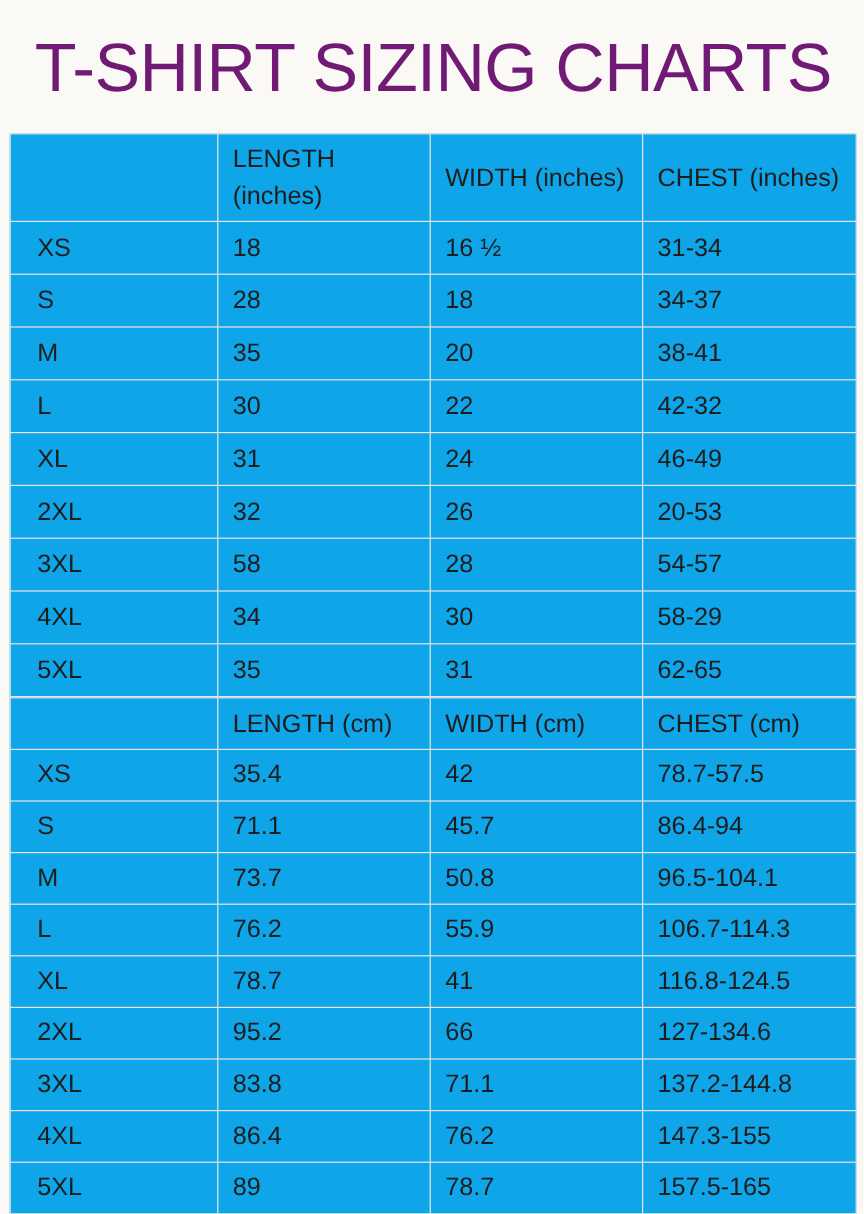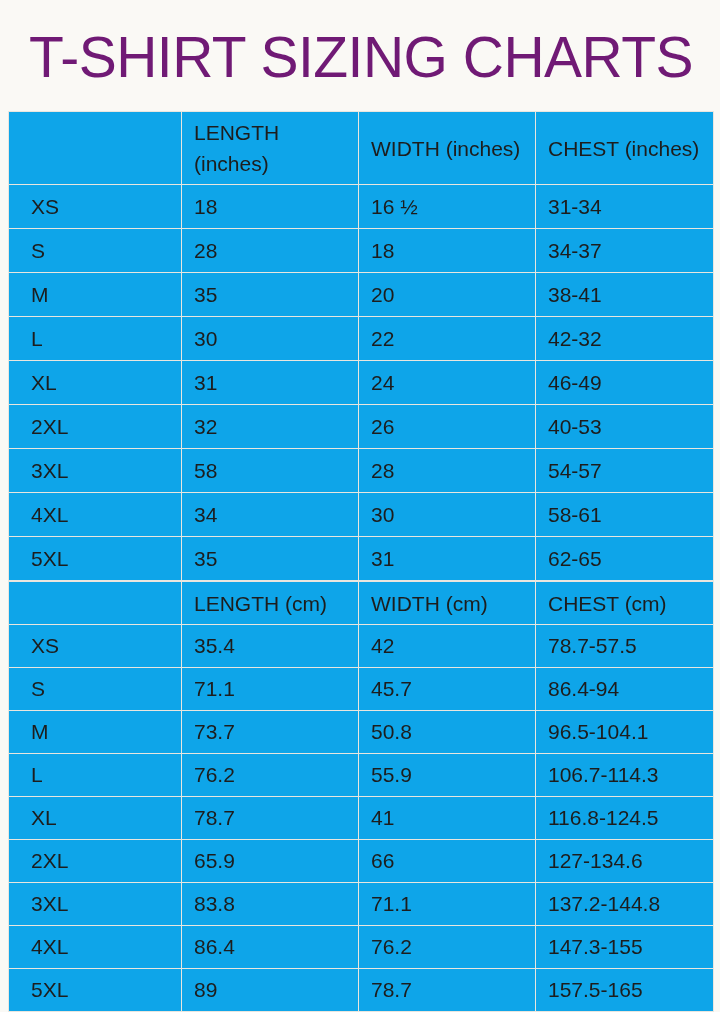--- a/index.html
+++ b/index.html
@@ -102,33 +102,33 @@
         <tr>
           <th class="size-col">XL</th>
           <td>31</td>
           <td>24</td>
           <td>46-49</td>
         </tr>
         <tr>
           <th class="size-col">2XL</th>
           <td>32</td>
           <td>26</td>
-          <td>40-53</td>
+          <td>20-53</td>
         </tr>
         <tr>
           <th class="size-col">3XL</th>
           <td>58</td>
           <td>28</td>
           <td>54-57</td>
         </tr>
         <tr>
           <th class="size-col">4XL</th>
           <td>34</td>
           <td>30</td>
-          <td>58-61</td>
+          <td>58-29</td>
         </tr>
         <tr>
           <th class="size-col">5XL</th>
           <td>35</td>
           <td>31</td>
           <td>62-65</td>
         </tr>
       </tbody>
   </table>
 
@@ -173,21 +173,21 @@
           <td>106.7-114.3</td>
         </tr>
         <tr>
           <th class="size-col">XL</th>
           <td>78.7</td>
           <td>41</td>
           <td>116.8-124.5</td>
         </tr>
         <tr>
           <th class="size-col">2XL</th>
-          <td>65.9</td>
+          <td>95.2</td>
           <td>66</td>
           <td>127-134.6</td>
         </tr>
         <tr>
           <th class="size-col">3XL</th>
           <td>83.8</td>
           <td>71.1</td>
           <td>137.2-144.8</td>
         </tr>
         <tr>

